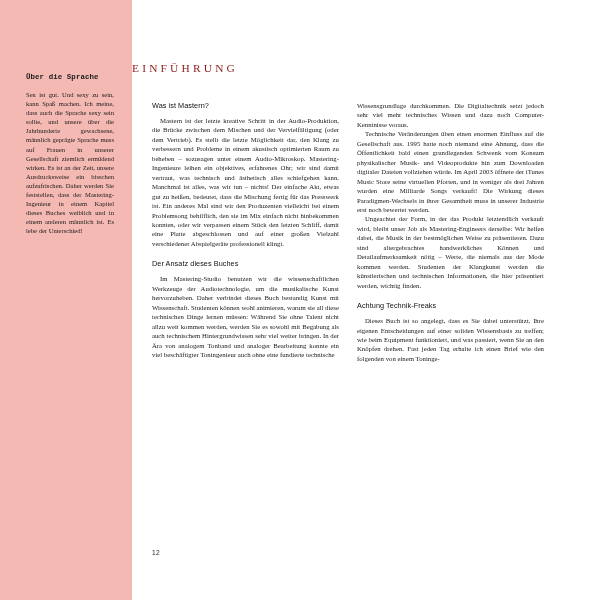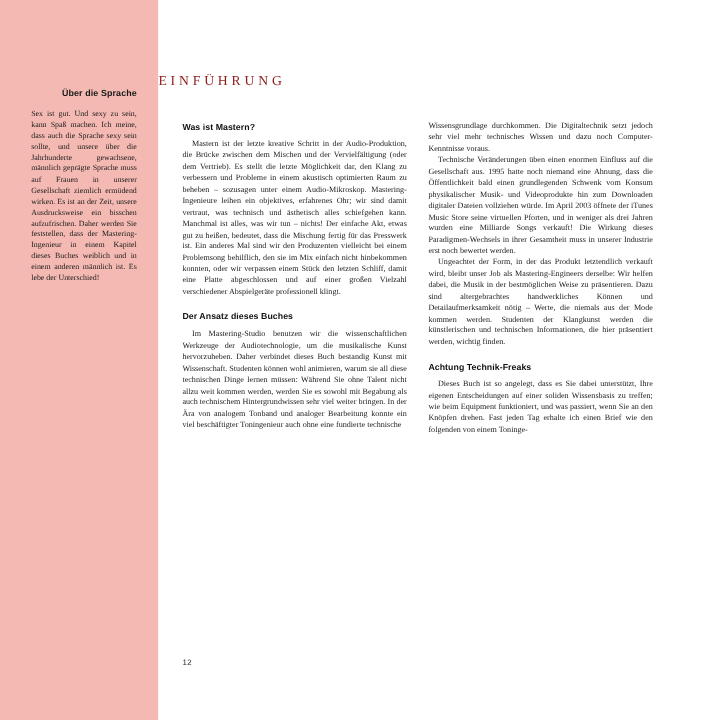--- a/index.html
+++ b/index.html
@@ -21,27 +21,26 @@
     left: 0; top: 0;
     width: 132px; height: 600px;
     background: #f4b9b2;
   }
   .sidebar-inner {
     position: absolute;
     left: 26px; top: 73px;
     width: 88px;
   }
   .sidebar-title {
-    font-family: Liberation Sans, sans-serif;
+    font-family: Liberation Mono, monospace;
     font-weight: bold;
     font-size: 7.4px;
     color: #1a1a1a;
     letter-spacing: 0.1px;
     margin-bottom: 9px;
-    text-align: right;
   }
   .sidebar-body {
     font-family: "Liberation Serif", serif;
     font-size: 6.6px;
     line-height: 9.1px;
     color: #1c1c1c;
     text-align: justify;
     hyphens: auto;
   }
   
@@ -67,21 +66,21 @@
     left: 20px; top: 101px;
     width: 392px;
     display: flex;
     gap: 18px;
   }
   .col {
     width: 187px;
   }
   h3.sec-head {
     font-family: "Liberation Sans", sans-serif;
-    font-weight: bold;
+    font-weight: normal;
     font-size: 7.3px;
     color: #111;
     margin: 0 0 6px 0;
     letter-spacing: 0.05px;
   }
   h3.sec-head.spaced { margin-top: 11px; }
   p.para {
     margin: 0 0 0 0;
     font-size: 6.75px;
     line-height: 9.45px;

